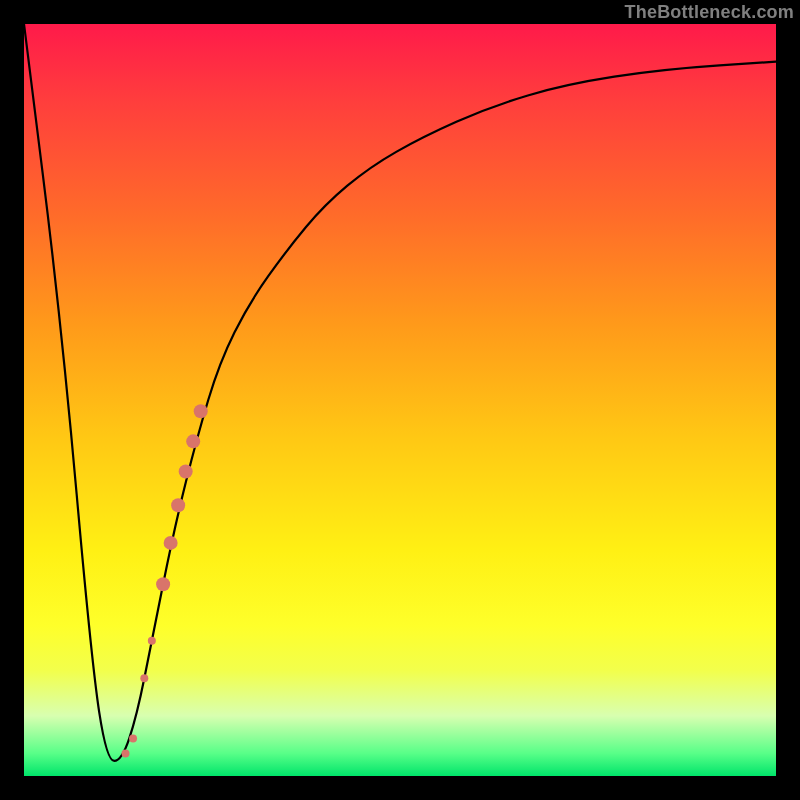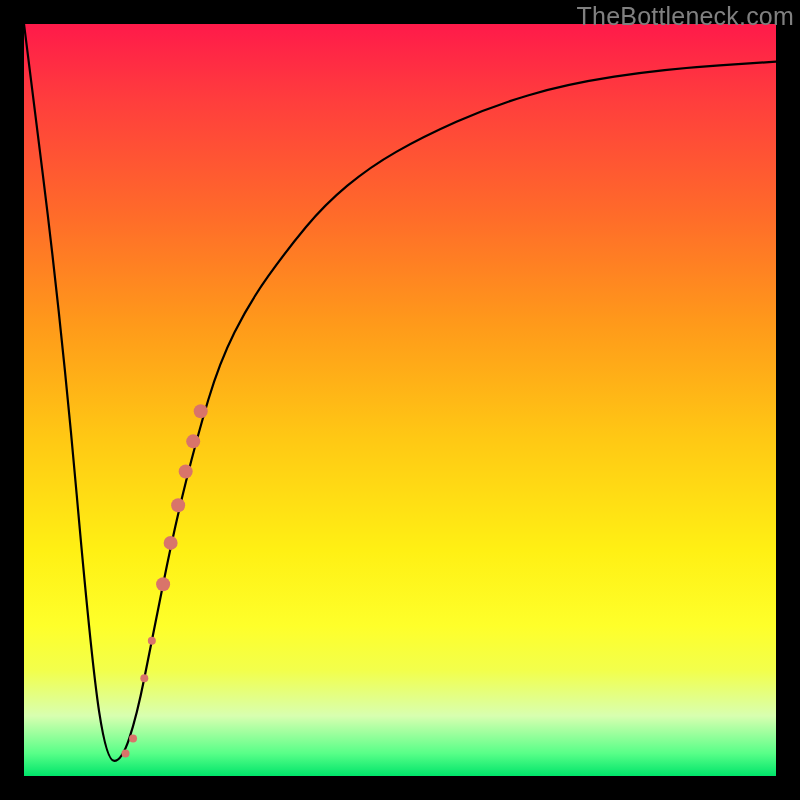--- a/index.html
+++ b/index.html
@@ -53,22 +53,22 @@
     left: 0;
     top: 0;
     width: 100%;
     height: 100%;
   }
   .watermark {
     position: absolute;
     top: 2px;
     right: 6px;
     color: #808080;
-    font-size: 25px;
-    font-weight: 400;
+    font-size: 18px;
+    font-weight: 700;
     letter-spacing: 0.2px;
   }
 </style>
 </head>
 <body>
 
 <div class="chart-frame">
   <div class="plot-area">
     <div class="gradient-bg"></div>
     <svg class="curve-svg" viewBox="0 0 752 752" preserveAspectRatio="none">

